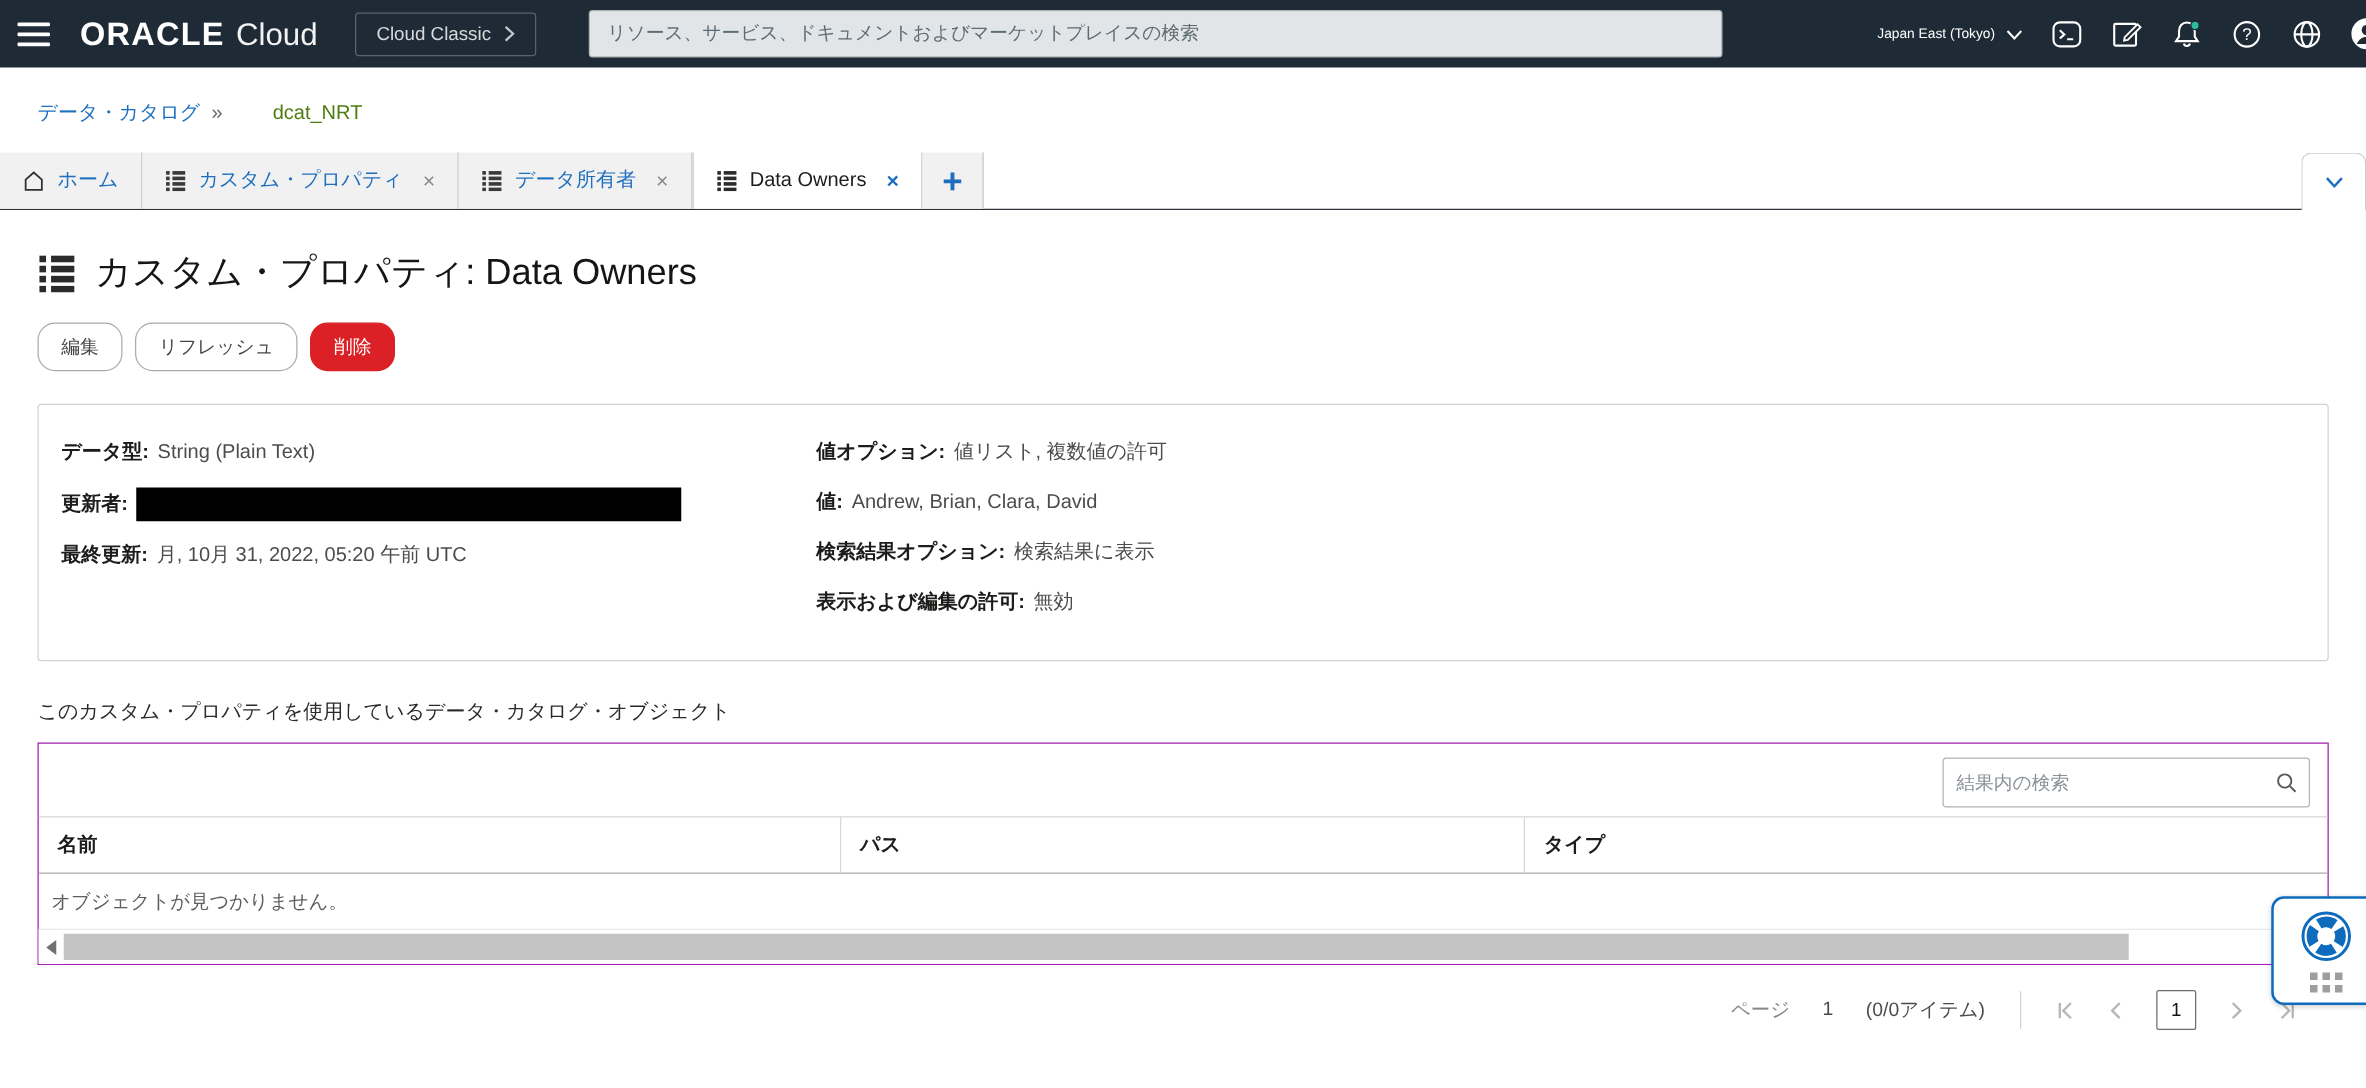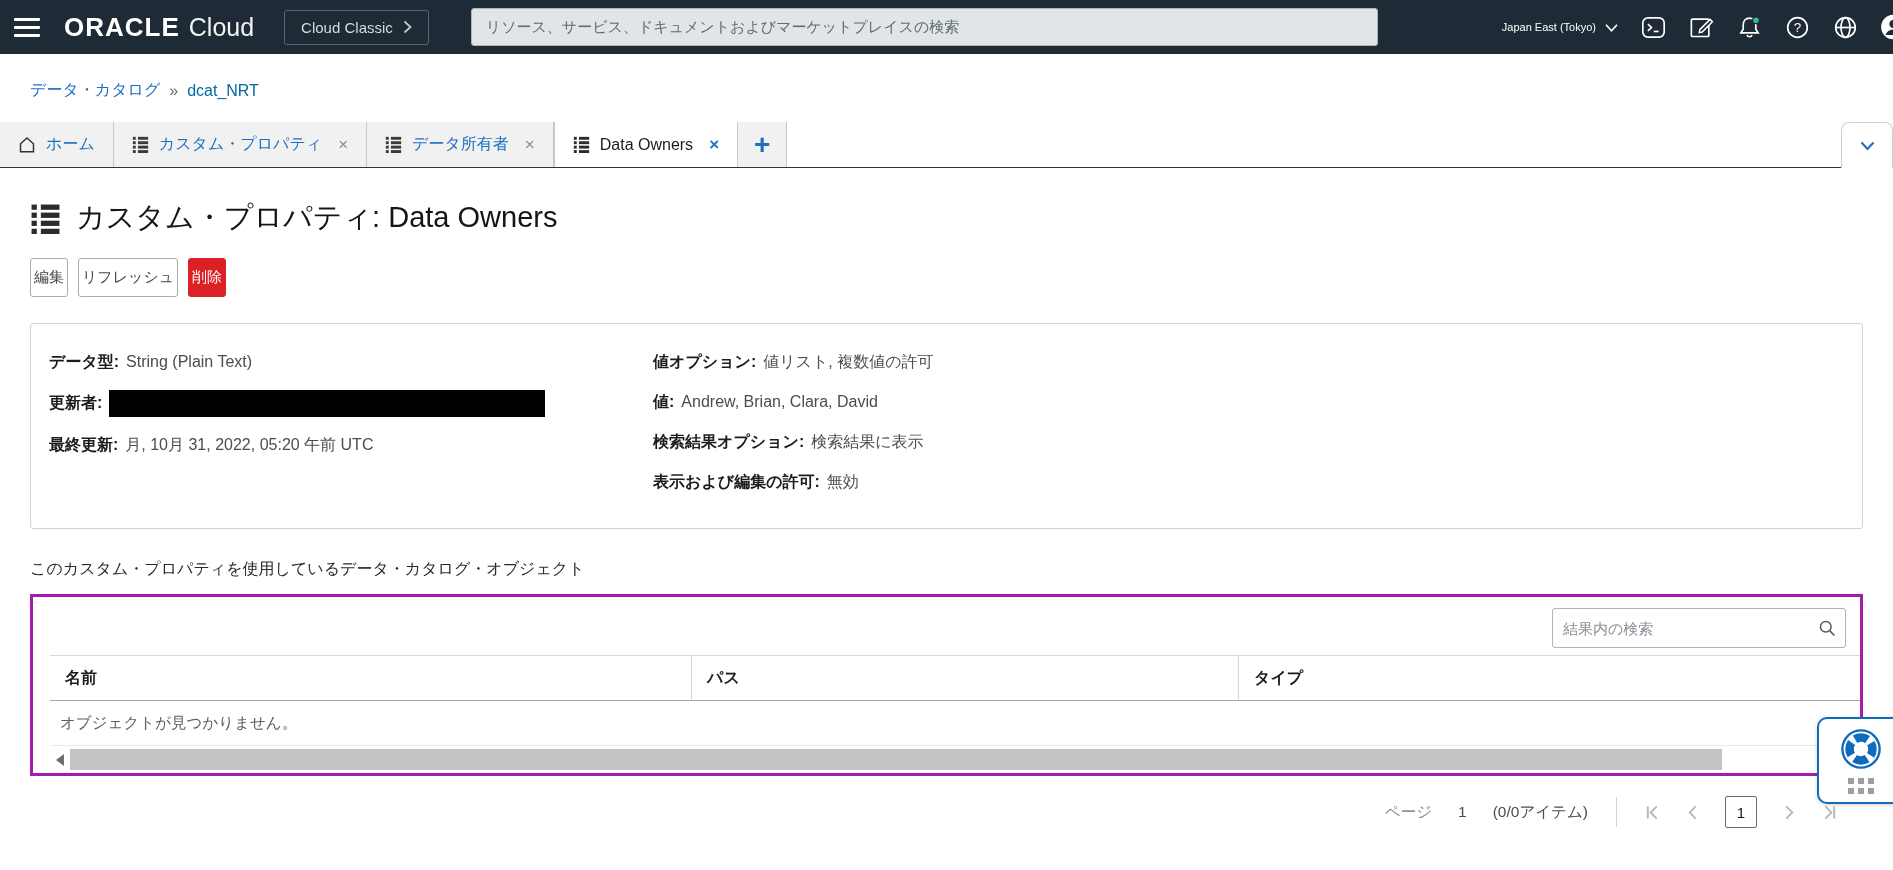--- a/index.html
+++ b/index.html
@@ -11,65 +11,65 @@
   .hamburger{width:30px;display:flex;flex-direction:column;gap:5px;cursor:pointer;}
   .hamburger span{display:block;width:26px;height:3px;background:#fff;border-radius:1px;}
   .brand{display:flex;align-items:baseline;margin-left:20px;white-space:nowrap;}
   .brand .oracle{color:#fff;font-weight:bold;font-size:26px;letter-spacing:1px;}
   .brand .cloud{color:#f2f2f2;font-weight:normal;font-size:25px;margin-left:9px;}
   .cloud-classic{margin-left:30px;display:flex;align-items:center;gap:10px;border:1px solid #5a646d;
                  border-radius:3px;padding:8px 16px;color:#d7dbde;font-size:15px;background:transparent;cursor:pointer;}
   .topsearch{margin-left:42px;width:905px;height:36px;background:#e2e5e7;border:1px solid #aeb4b8;
              border-radius:3px;display:flex;align-items:center;}
   .topsearch input{flex:1;border:none;background:transparent;outline:none;padding:0 14px;
-                   font-size:15px;color:#3c4852;font-family:Liberation Serif, serif;}
+                   font-size:15px;color:#3c4852;font-family:Liberation Mono, monospace;}
   .topsearch input::placeholder{color:#5d6b75;opacity:1;}
   .topbar-right{margin-left:auto;display:flex;align-items:center;gap:21px;padding-right:0;}
   .region{display:flex;align-items:center;gap:8px;color:#fff;font-size:11px;cursor:pointer;white-space:nowrap;}
   .tb-icon{width:27px;height:27px;display:flex;align-items:center;justify-content:center;cursor:pointer;position:relative;}
   .avatar-wrap{margin-right:-14px;}
 
   
   .breadcrumb{padding:26px 0 0 30px;font-size:16px;display:flex;gap:9px;align-items:center;}
   .breadcrumb .bc-link{color:#1f6fbf;cursor:pointer;}
   .breadcrumb .bc-sep{color:#6b6b6b;}
-  .breadcrumb .bc-cur{color:#0369a1;}
+  .breadcrumb .bc-cur{color:#4d7c0f;margin-left:31px;}
 
   
   .tabbar{margin-top:21px;height:45px;display:flex;align-items:stretch;border-bottom:1px solid #2e353d;position:relative;}
   .tab{display:flex;align-items:center;gap:10px;padding:0 18px;background:#f1f1f1;
        border-right:1px solid #c8c8c8;font-size:16px;color:#1f6fbf;cursor:pointer;white-space:nowrap;}
   .tab:first-child{border-left:none;}
   .tab.active{background:#fff;border-left:1px solid #c8c8c8;color:#1d1c1b;}
   .tab-close{color:#8b8b8b;font-size:17px;margin-left:6px;cursor:pointer;line-height:1;}
   .tab.active .tab-close{color:#1f6fbf;font-weight:bold;}
   .tab-ic{display:flex;align-items:center;}
   .tab-add{width:48px;display:flex;align-items:center;justify-content:center;background:#f1f1f1;
            border-right:1px solid #c8c8c8;color:#1f6fbf;font-size:28px;font-weight:bold;cursor:pointer;line-height:1;}
   .tab-overflow{position:absolute;right:0;top:0;bottom:-1px;width:50px;background:#fff;border:1px solid #cfcfcf;
                 border-bottom:none;border-radius:8px 8px 0 0;display:flex;align-items:center;justify-content:center;cursor:pointer;}
 
   
   .page-title{display:flex;align-items:center;gap:15px;margin:30px 0 0 30px;font-size:29px;color:#161513;}
   .actions{display:flex;gap:10px;margin:20px 0 0 30px;}
-  .btn{font-family:inherit;font-size:15px;padding:9px 3px;border-radius:3px;cursor:pointer;}
+  .btn{font-family:inherit;font-size:15px;padding:9px 18px;border-radius:14px;cursor:pointer;}
   .btn.neutral{background:#fff;border:1px solid #ababab;color:#474747;}
   .btn.danger{background:#dc2126;border:1px solid #dc2126;color:#fff;}
 
   
   .panel{margin:26px 30px 0 30px;border:1px solid #d2d2d2;border-radius:3px;
          padding:26px 18px 18px 18px;display:grid;grid-template-columns:604px 588px 1fr;}
   .drow{margin-bottom:16px;font-size:16px;line-height:24px;white-space:nowrap;}
   .dlabel{font-weight:bold;color:#1d1c1b;margin-right:7px;}
   .dvalue{color:#4e4c4a;}
   .redaction{display:inline-block;width:436px;height:27px;background:#000;vertical-align:middle;}
 
   
   .section-heading{margin:30px 0 0 30px;font-size:16px;color:#2b2a29;}
-  .table-box{margin:14px 30px 0 30px;border:3px solid #a21caf;padding-left:17px;}
+  .table-box{margin:14px 30px 0 30px;border:1px solid #a21caf;}
   .table-toolbar{height:58px;position:relative;}
   .result-search{position:absolute;right:14px;top:11px;width:292px;height:38px;border:1px solid #aeb4b8;
                  border-radius:3px;display:flex;align-items:center;background:#fff;}
   .result-search input{flex:1;border:none;outline:none;background:transparent;padding:0 10px;
                        font-size:15px;color:#3c3c3c;font-family:inherit;min-width:0;}
   .result-search input::placeholder{color:#8a9096;opacity:1;}
   .result-search .mag{width:36px;display:flex;align-items:center;justify-content:center;cursor:pointer;}
   .thead{display:flex;border-top:1px solid #d8d8d8;border-bottom:1px solid #a9a9a9;height:44px;}
   .th{display:flex;align-items:center;padding-left:15px;font-weight:bold;font-size:16px;color:#1d1c1b;
       border-right:1px solid #d8d8d8;box-sizing:border-box;}

